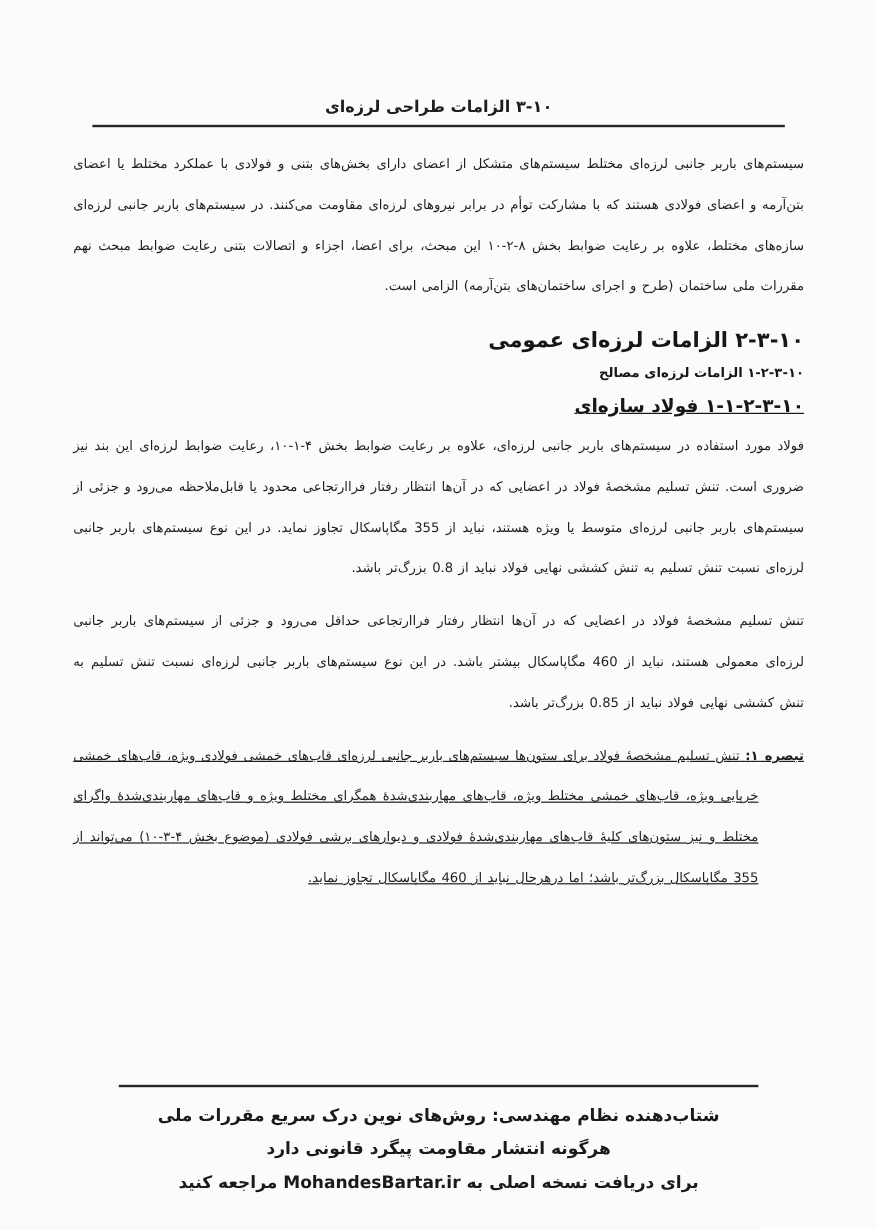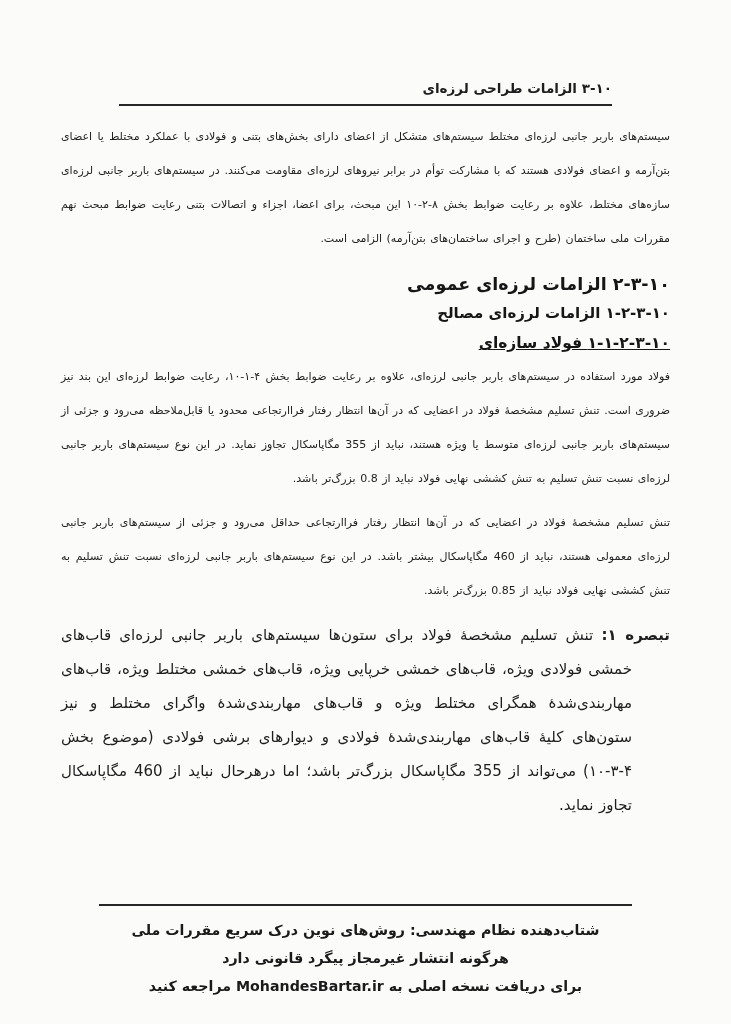--- a/index.html
+++ b/index.html
@@ -19,24 +19,24 @@
     height: 1024px;
     background: #fbfbf9;
     color: #1e1e1e;
     display: flex;
     flex-direction: column;
     padding: 78px 61px 0 61px;
     direction: rtl;
   }
   
   .page-header {
-    margin: 0 58px;
+    margin: 0 16px;
     border-bottom: 2px solid #262626;
     padding-bottom: 7px;
-    text-align: right;
+    text-align: center;
   }
   .page-header .section-title {
     font-size: 13.5px;
     font-weight: bold;
     letter-spacing: 0.1px;
   }
   
   .body-text {
     flex: 0 1 auto;
   }
@@ -50,30 +50,31 @@
   p.para.first {
     margin-top: 14px;
   }
   h2.sec, h3.sec, h4.sec {
     margin: 0;
     font-weight: bold;
     text-align: right;
     color: #161616;
   }
   h2.sec { font-size: 17.5px; margin: 18px 0 10px 0; }
-  h3.sec { font-size: 15px; margin: 4px 0 10px 0; }
+  h3.sec { font-size: 11px; margin: 4px 0 10px 0; }
   h4.sec { font-size: 15.5px; margin: 12px 0 8px 0; text-decoration: underline; }
   p.note {
     margin: 4px 0 0 0;
-    font-size: 15px;
+    font-size: 11px;
     line-height: 34px;
     text-align: justify;
     word-spacing: 1px;
     padding-right: 38px;
     text-indent: -38px;
+    text-decoration: underline;
   }
   p.note .note-label {
     font-weight: bold;
   }
   
   .page-footer {
     margin-top: auto;
     padding-bottom: 24px;
   }
   .footer-rule {
@@ -121,19 +122,19 @@
 
     <p class="note"><span class="note-label">تبصره ۱:</span> <span class="note-text">تنش تسلیم مشخصهٔ فولاد برای ستون‌ها سیستم‌های باربر جانبی لرزه‌ای قاب‌های خمشی فولادی ویژه، قاب‌های خمشی خرپایی ویژه، قاب‌های خمشی مختلط ویژه، قاب‌های مهاربندی‌شدهٔ همگرای مختلط ویژه و قاب‌های مهاربندی‌شدهٔ واگرای مختلط و نیز ستون‌های کلیهٔ قاب‌های مهاربندی‌شدهٔ فولادی و دیوارهای برشی فولادی (موضوع بخش ۴-۳-۱۰) می‌تواند از 355 مگاپاسکال بزرگ‌تر باشد؛ اما درهرحال نباید از 460 مگاپاسکال تجاوز نماید.</span></p>
 
   </div>
 
   <div class="page-footer">
     <div class="footer-rule"></div>
     <div class="footer-lines">
       <div class="footer-line1">شتاب‌دهنده نظام مهندسی: روش‌های نوین درک سریع مقررات ملی</div>
       <div class="footer-line2">
-        <span>هرگونه انتشار غیرمجاز پیگرد قانونی دارد</span>
+        <span>هرگونه انتشار مقاومت پیگرد قانونی دارد</span>
       </div>
       <div class="footer-line3">برای دریافت نسخه اصلی به MohandesBartar.ir مراجعه کنید</div>
     </div>
   </div>
 
 </div>
 
 </body></html>

